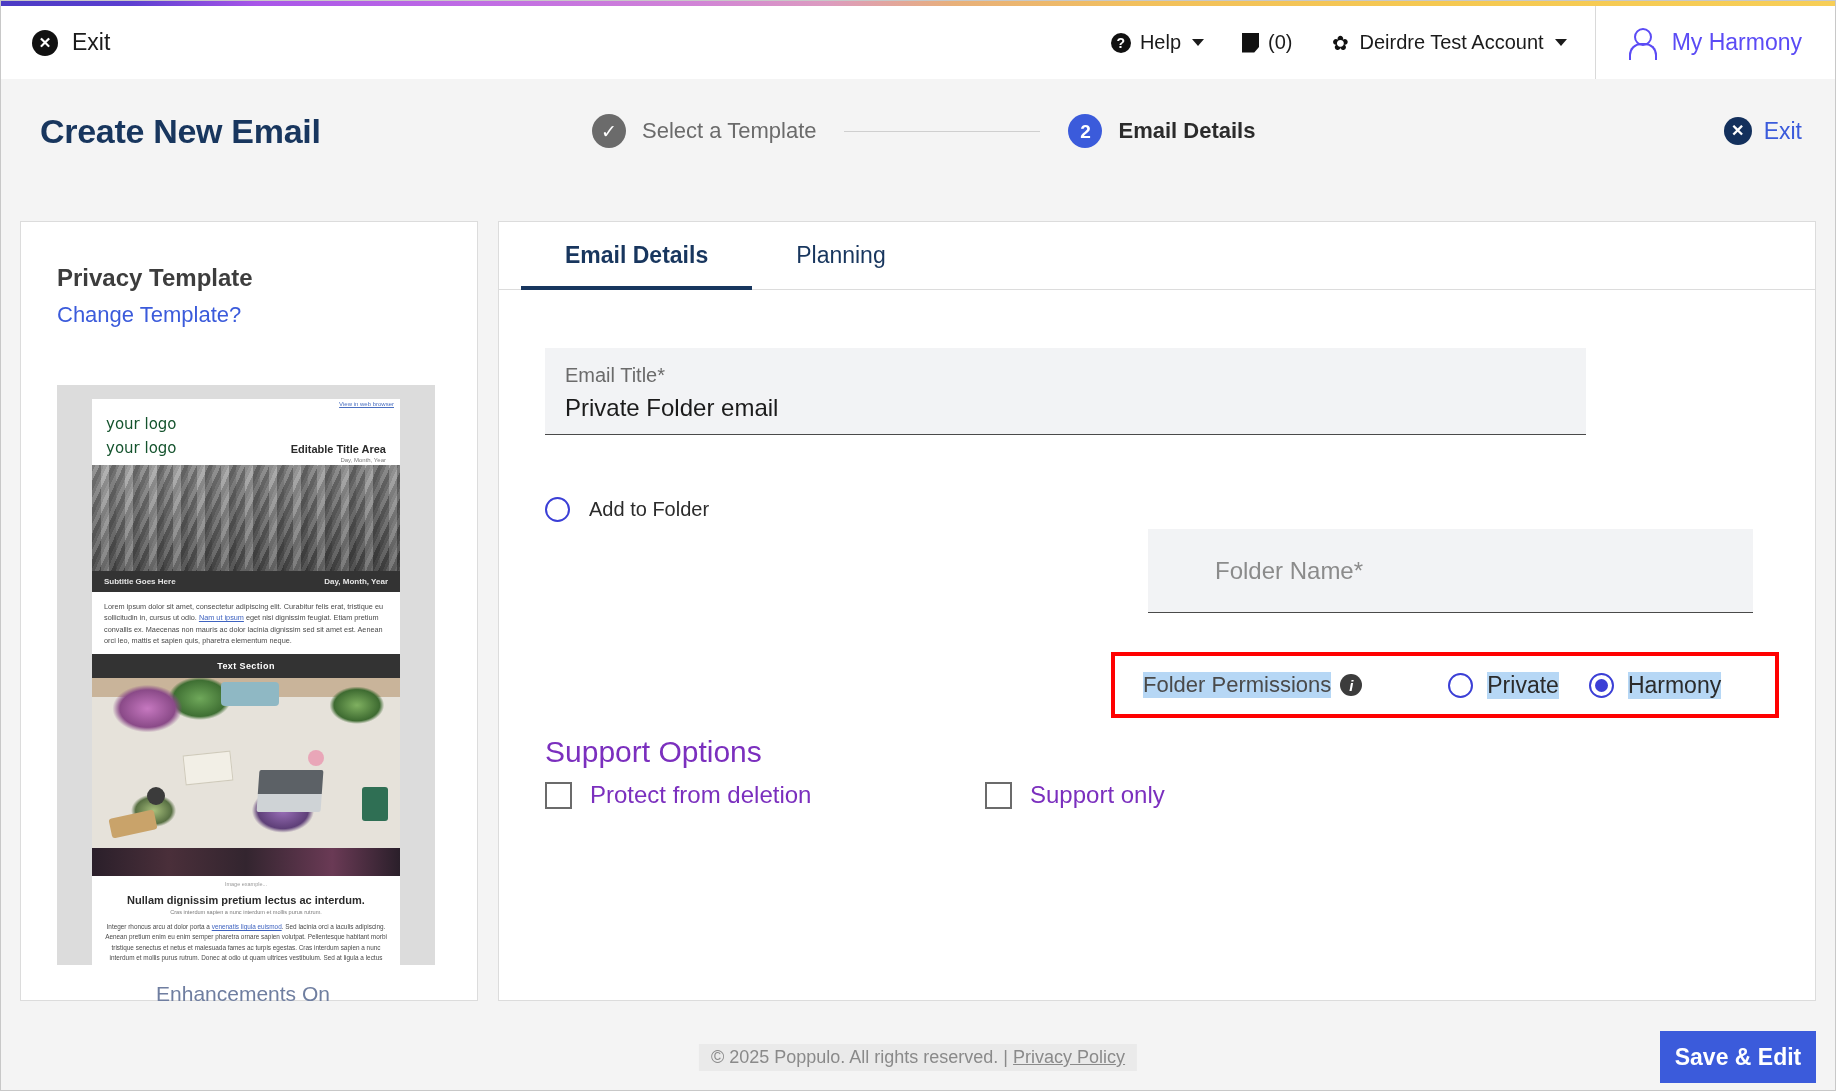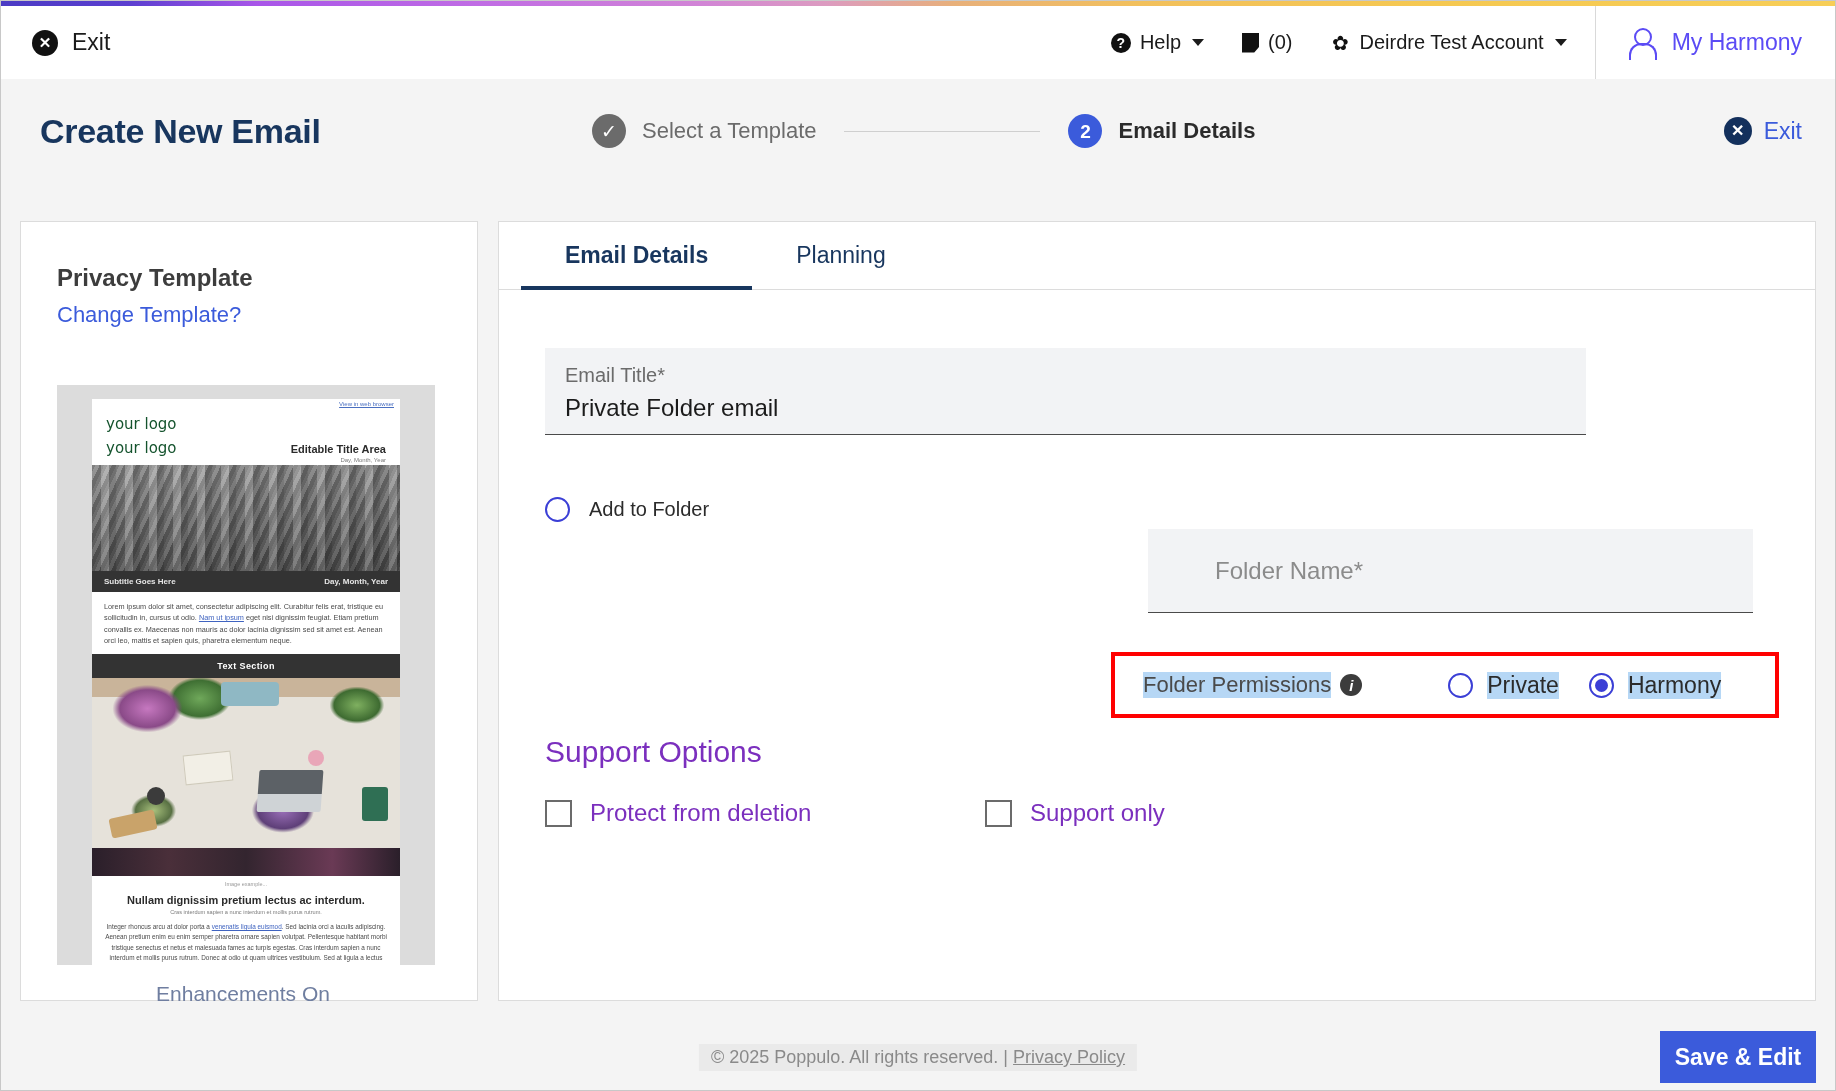--- a/index.html
+++ b/index.html
@@ -315,21 +315,21 @@
     display: inline-flex; align-items: center; justify-content: center;
     line-height: 1; margin-left: 9px; vertical-align: -3px;
   }
   .perm-opts { display: flex; align-items: center; gap: 30px; margin-left: 86px; }
   .perm-opt { display: flex; align-items: center; gap: 14px; cursor: pointer; }
   .perm-opt .radio-label { font-size: 23px; }
 
   .support-title {
     margin-top: 122px; font-size: 30px; font-weight: normal; color: #7b2fbe;
   }
-  .checks { display: flex; margin-top: 30px; }
+  .checks { display: flex; margin-top: 12px; }
   .check-col-left { width: 440px; }
   .check-opt { display: flex; align-items: center; gap: 18px; cursor: pointer; }
   .checkbox {
     width: 27px; height: 27px; border: 2.6px solid #6b6b6b; background: #fff;
     flex: 0 0 auto;
   }
   .check-label { font-size: 24px; color: #7b2fbe; }
 
   
   .footer {

